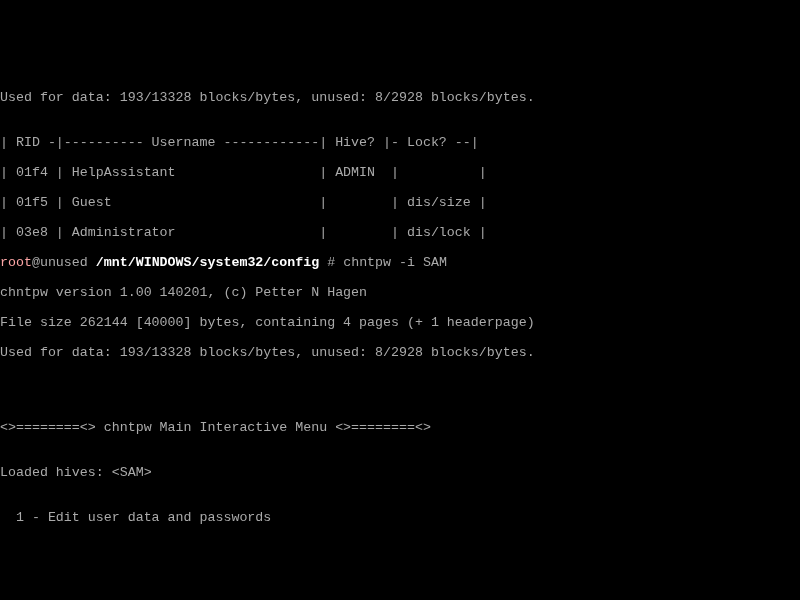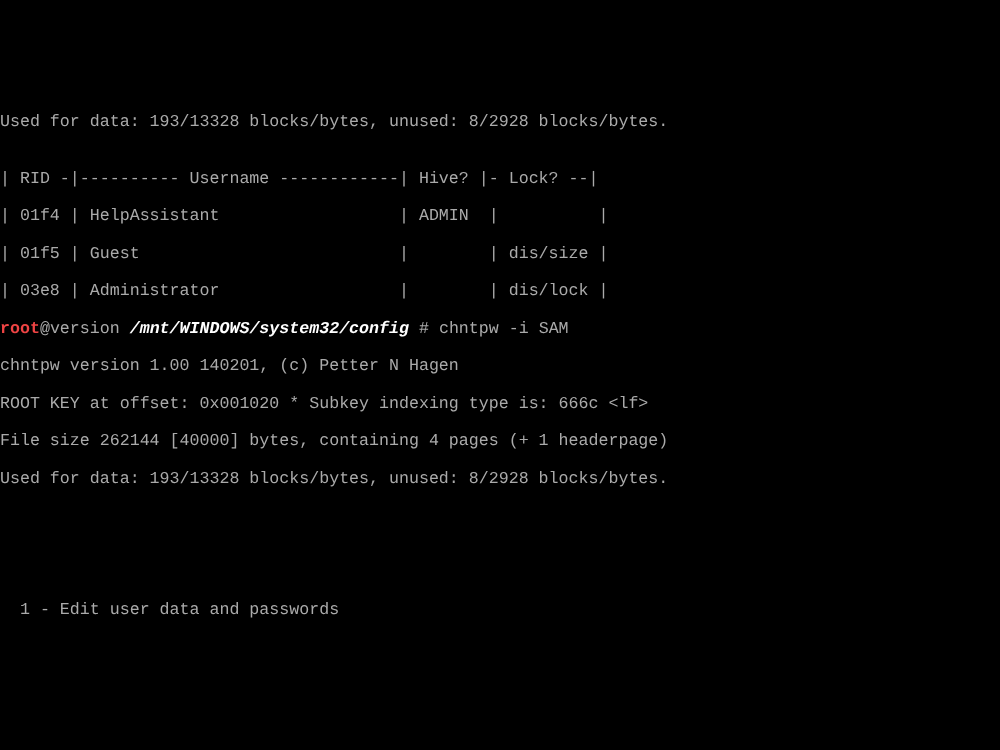--- a/index.html
+++ b/index.html
@@ -4,44 +4,45 @@
   <style>
     * { margin: 0; padding: 0; box-sizing: border-box; }
     html, body {
       width: 800px; height: 600px;
       background: #000; color: #aaaaaa;
       font-family: "Courier New", monospace;
       font-size: 13.3px; line-height: 15px;
       white-space: pre; overflow: hidden;
     }
     .line { display: block; }
-    .red   { color: #ef4444; font-weight: bold; }
-    .white { color: #ffffff; font-weight: bold; font-style: italic; }
+    .red   { color: #fca5a5; font-weight: normal; }
+    .white { color: #ffffff; font-weight: bold; }
   </style>
 </head>
 <body>
 
 
 
 <div>
 <span class="line">Used for data: 193/13328 blocks/bytes, unused: 8/2928 blocks/bytes.</span>
 <span class="line"></span>
 <span class="line">| RID -|---------- Username ------------| Hive? |- Lock? --|</span>
 <span class="line">| 01f4 | HelpAssistant                  | ADMIN  |          |</span>
 <span class="line">| 01f5 | Guest                          |        | dis/size |</span>
 <span class="line">| 03e8 | Administrator                  |        | dis/lock |</span>
-<span class="line"><span class="red">root</span><span>@</span><span>version</span><span> </span><span class="white">/mnt/WINDOWS/system32/config</span><span> # </span><span>chntpw -i SAM</span></span>
+<span class="line"><span class="red">root</span><span>@</span><span>unused</span><span> </span><span class="white">/mnt/WINDOWS/system32/config</span><span> # </span><span>chntpw -i SAM</span></span>
 <span class="line">chntpw version 1.00 140201, (c) Petter N Hagen</span>
-<span class="line">ROOT KEY at offset: 0x001020 * Subkey indexing type is: 666c &lt;lf&gt;</span>
 <span class="line">File size 262144 [40000] bytes, containing 4 pages (+ 1 headerpage)</span>
 <span class="line">Used for data: 193/13328 blocks/bytes, unused: 8/2928 blocks/bytes.</span>
 <span class="line"></span>
 <span class="line"></span>
 <span class="line"></span>
+<span class="line">&lt;&gt;========&lt;&gt; chntpw Main Interactive Menu &lt;&gt;========&lt;&gt;</span>
 <span class="line"></span>
+<span class="line">Loaded hives: &lt;SAM&gt;</span>
 <span class="line"></span>
 <span class="line">  1 - Edit user data and passwords</span>
 
 
 
 
 <span class="line"></span>
 <span class="line"></span>
 
 <span class="line"></span>

